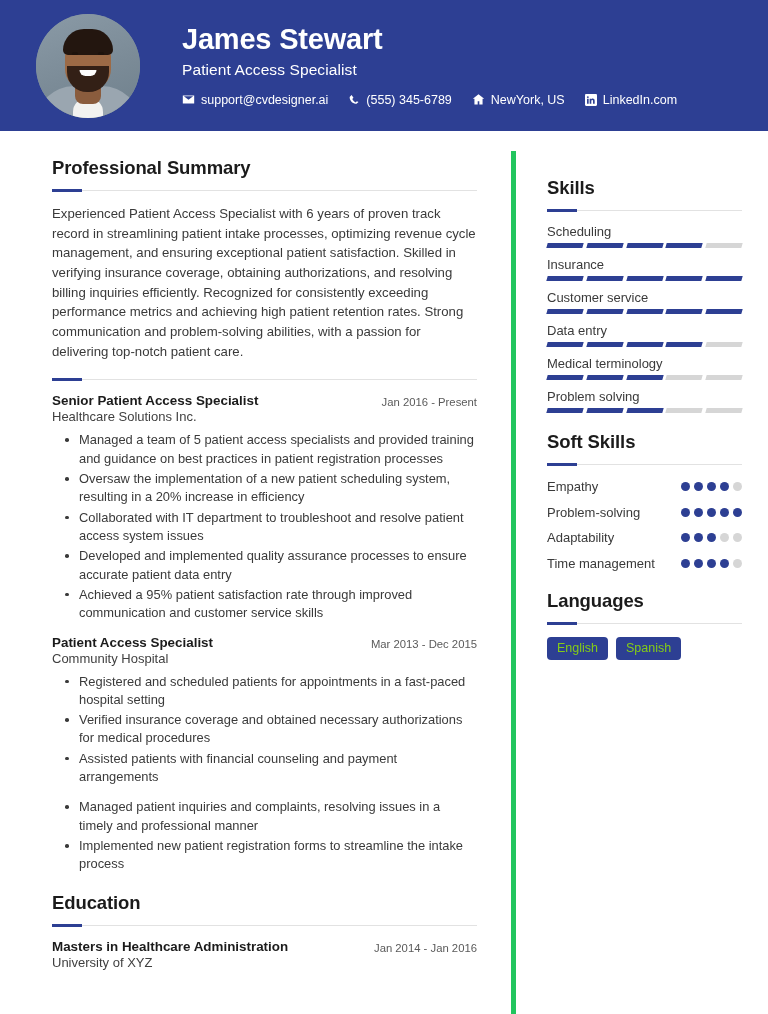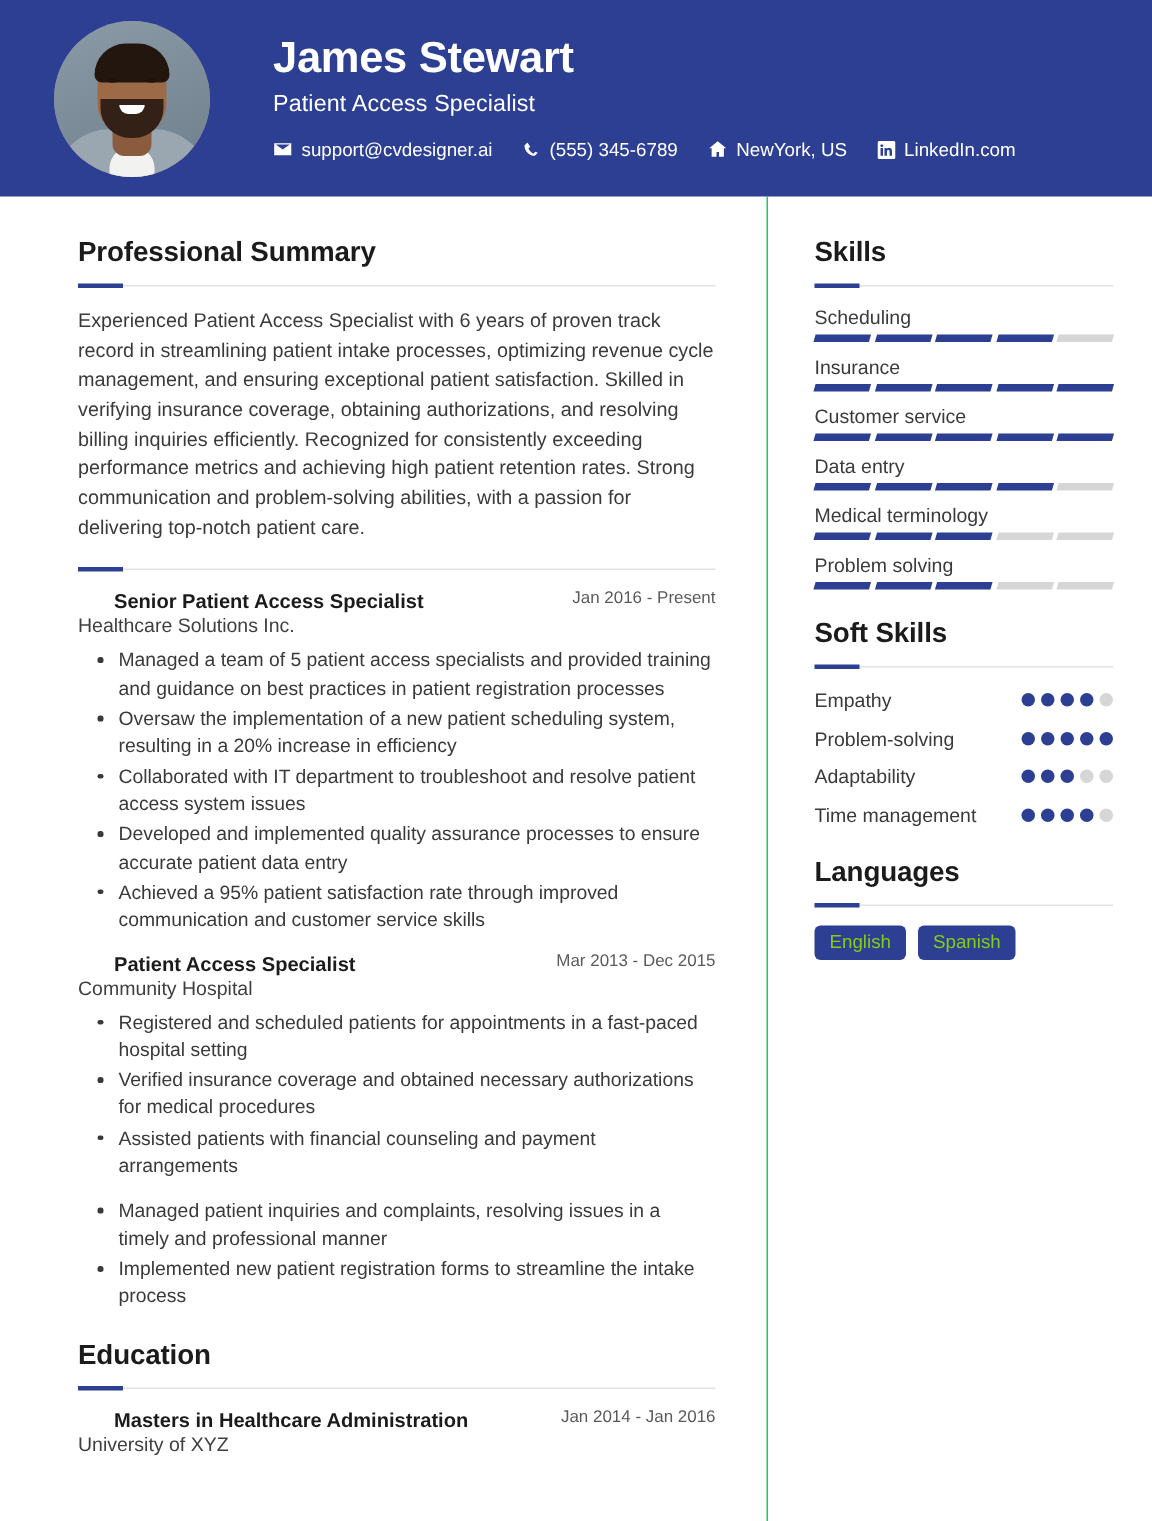--- a/index.html
+++ b/index.html
@@ -166,22 +166,23 @@
   }
 
   .col-main {
     width: 511px;
     flex: 0 0 511px;
     padding: 26px 34px 0 52px;
   }
 
   .col-side {
     flex: 1 1 auto;
-    border-left: 1px solid #22c55e;
+    border-left: 5px solid #22c55e;
     padding: 26px 26px 0 31px;
+    margin-top: 20px;
   }
 
   
   .sec-title {
     font-size: 18.5px;
     font-weight: bold;
     color: #1b1b1b;
     letter-spacing: -0.1px;
   }
 
@@ -210,23 +211,22 @@
   }
 
   
   .section { margin-bottom: 18px; }
 
   .entry { margin-bottom: 12px; }
 
   .entry-head {
     display: flex;
     justify-content: space-between;
-    align-items: flex-start;
+    align-items: flex-end;
     gap: 10px;
-    margin-left: 24px;
   }
 
   .entry-role {
     font-size: 13.4px;
     font-weight: bold;
     color: #1b1b1b;
   }
 
   .entry-date {
     font-size: 11.3px;

